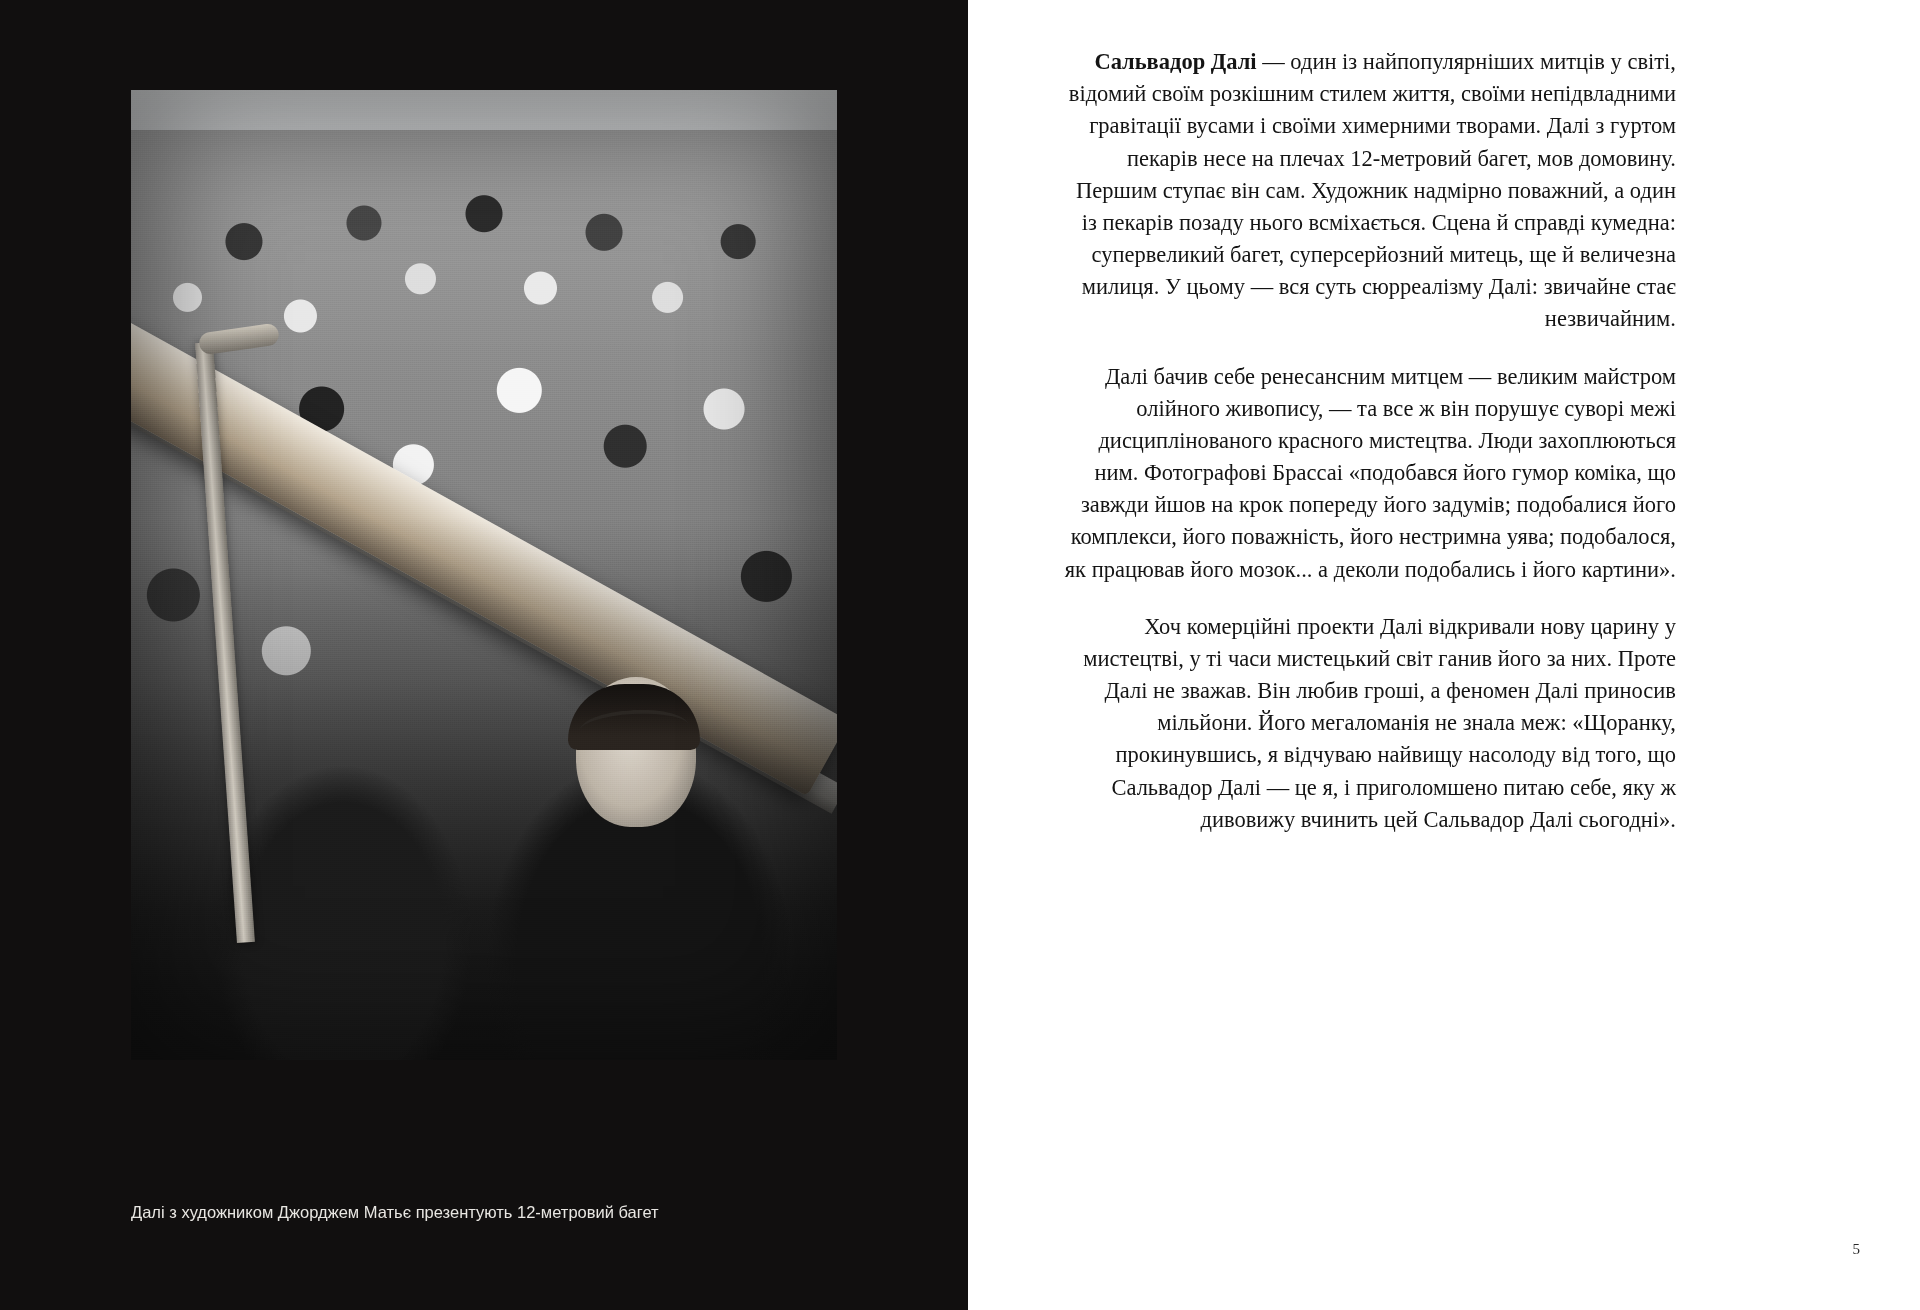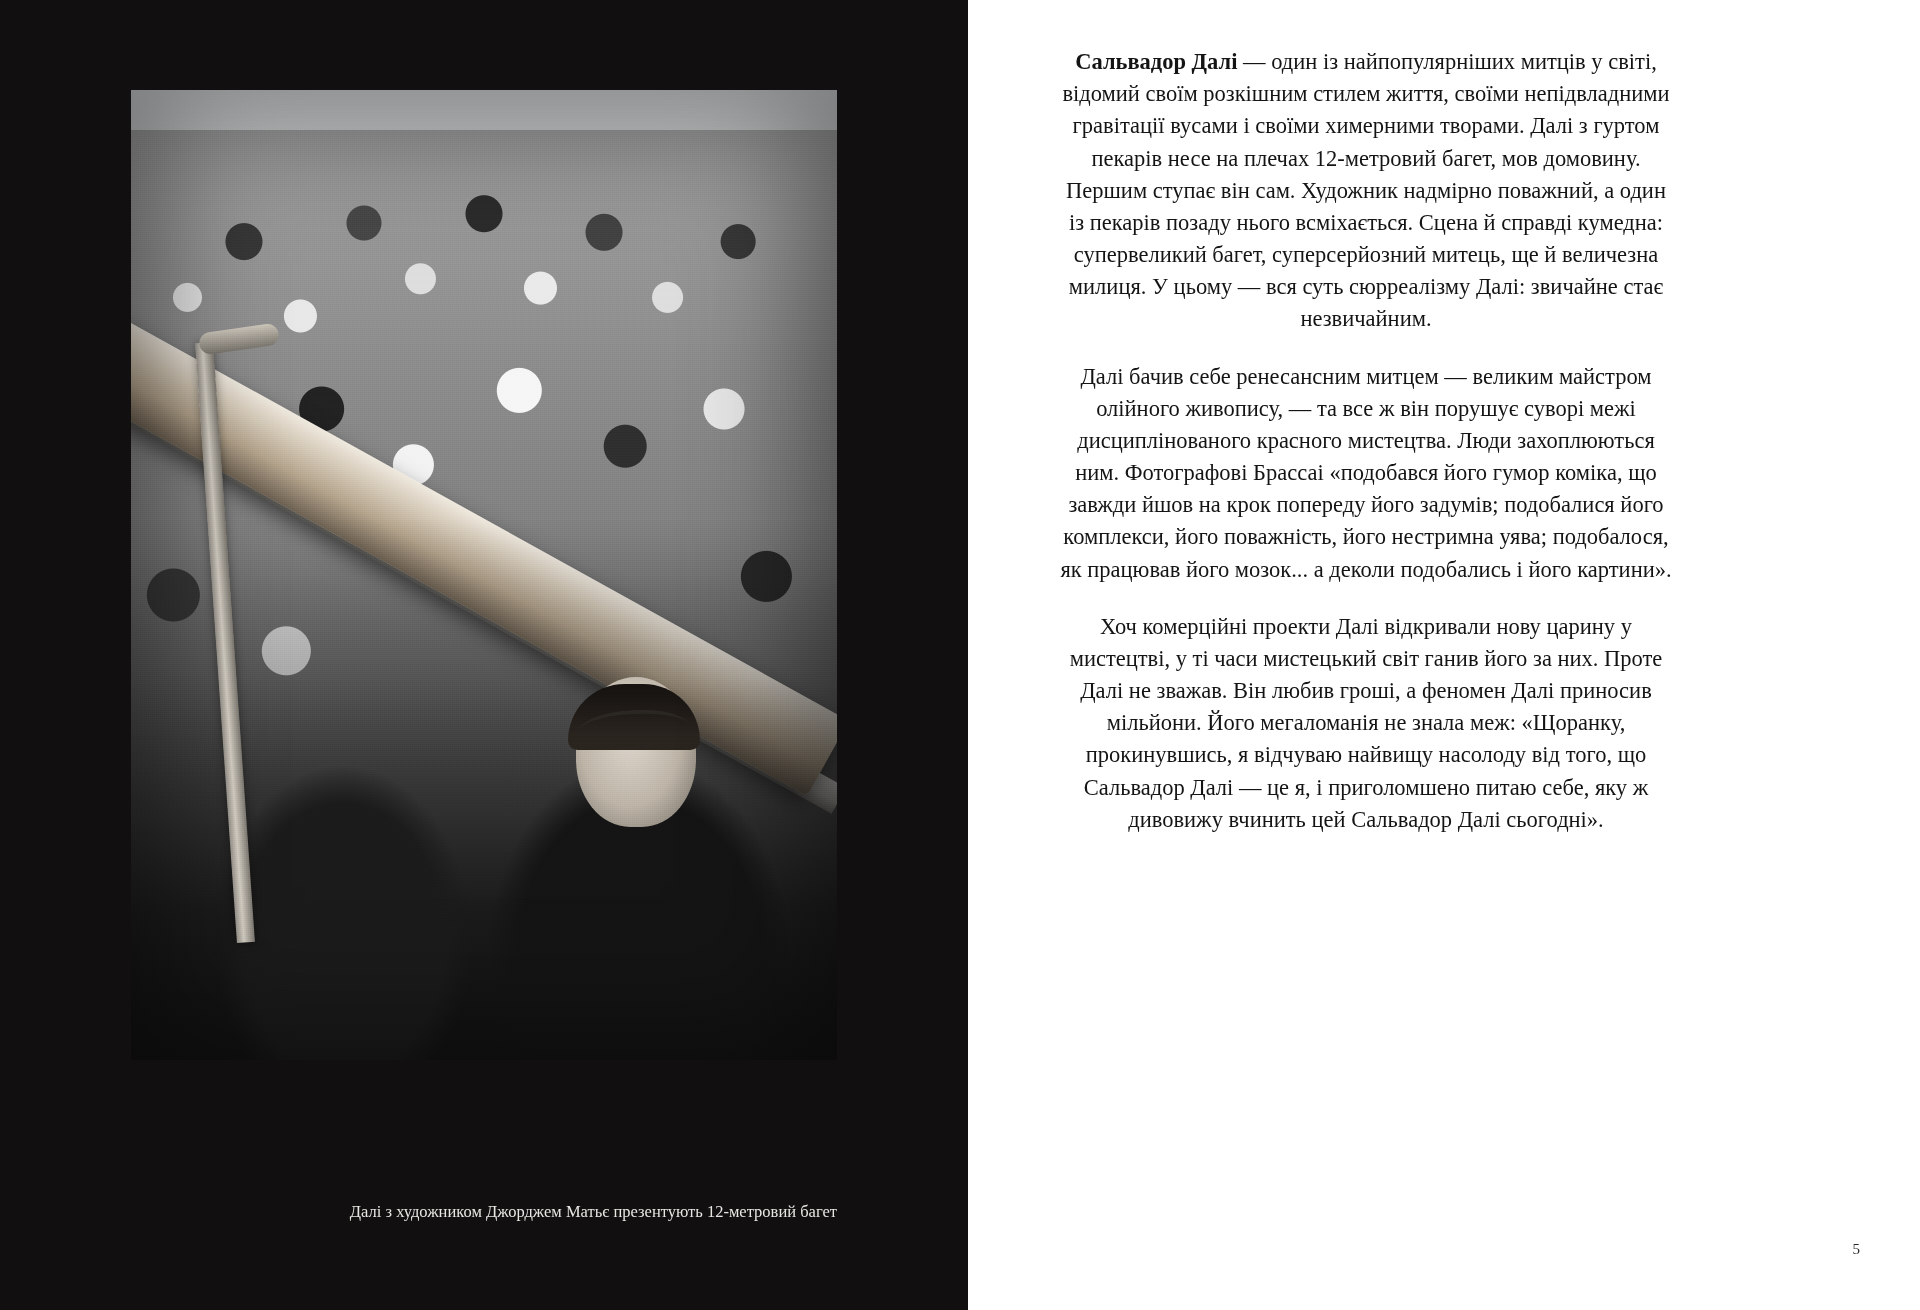--- a/index.html
+++ b/index.html
@@ -173,23 +173,23 @@
     position: absolute;
     inset: 0;
     box-shadow: inset 0 0 120px 30px rgba(0,0,0,0.45);
     pointer-events: none;
   }
   .caption {
     position: absolute;
     left: 131px;
     top: 1200px;
     width: 706px;
-    text-align: right;
+    text-align: left;
     color: #e9e7e3;
-    font-family: Liberation Serif, serif;
+    font-family: Liberation Sans, sans-serif;
     font-size: 16.5px;
     line-height: 1.5;
   }
   .caption div { white-space: nowrap; }
 
   
   .page-right {
     position: relative;
     width: 952px;
     height: 1310px;
@@ -199,21 +199,21 @@
   }
   .text-column {
     position: absolute;
     left: 88px;
     top: 46px;
     width: 620px;
     color: #141414;
     font-family: "Liberation Serif", serif;
     font-size: 22.5px;
     line-height: 1.43;
-    text-align: center;
+    text-align: right;
   }
   .text-column p {
     margin: 0 0 25px 0;
   }
   .text-column p:last-child { margin-bottom: 0; }
   .lead-name {
     font-weight: bold;
   }
   .folio {
     position: absolute;

